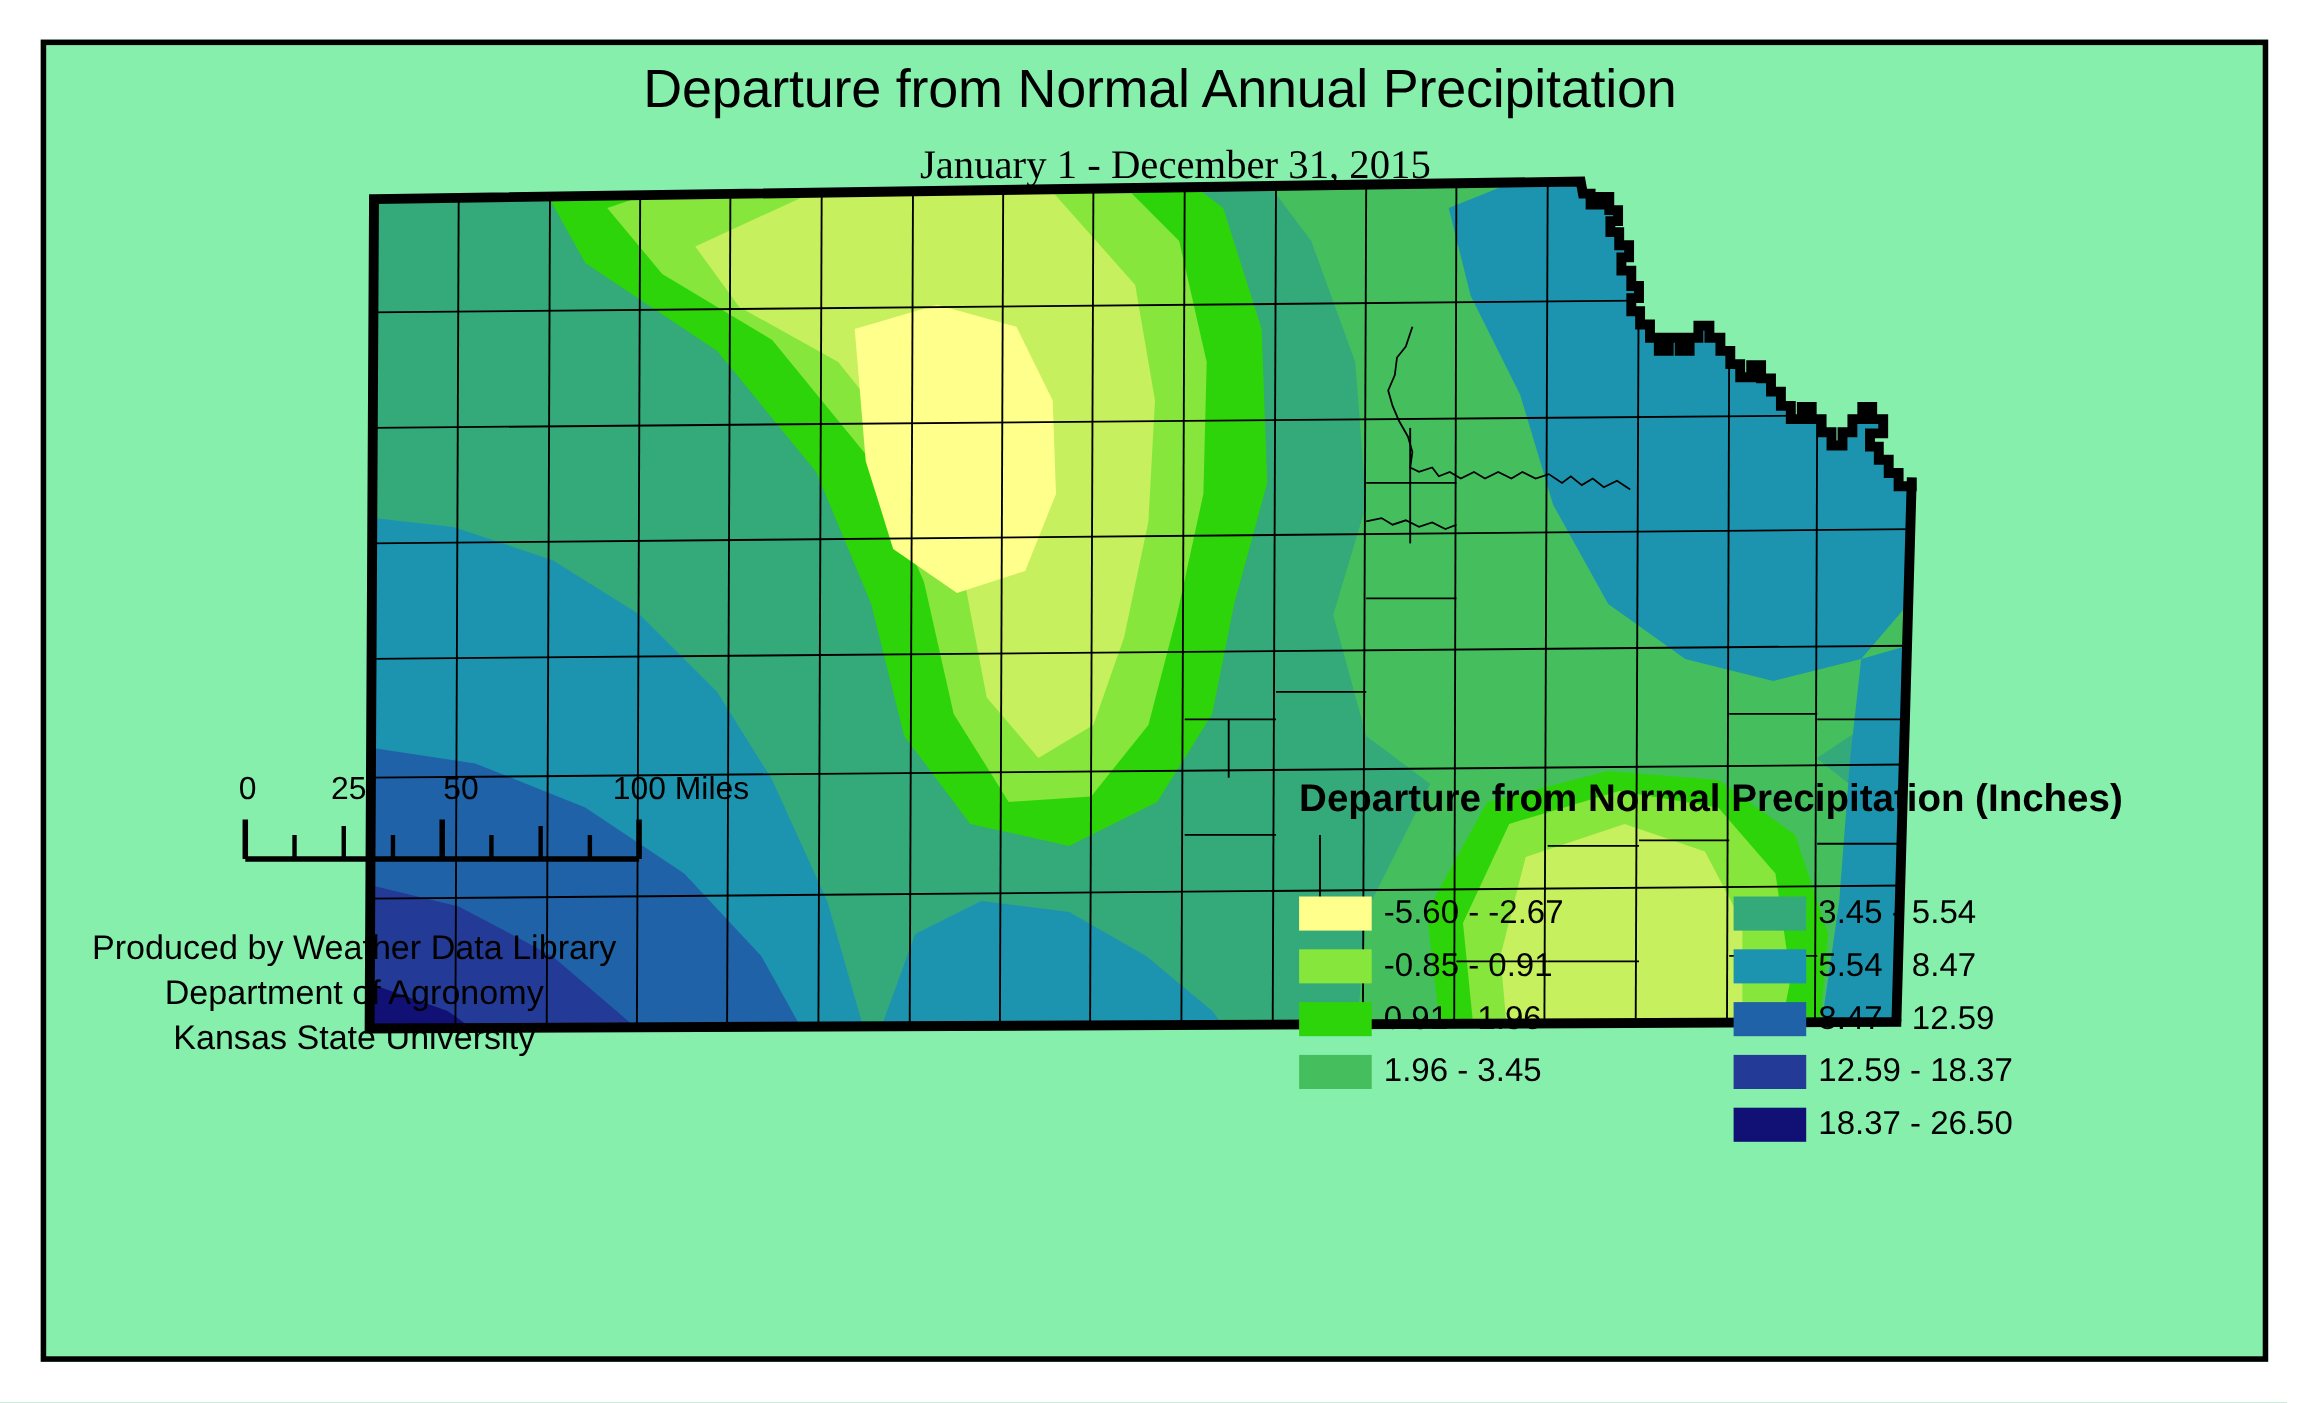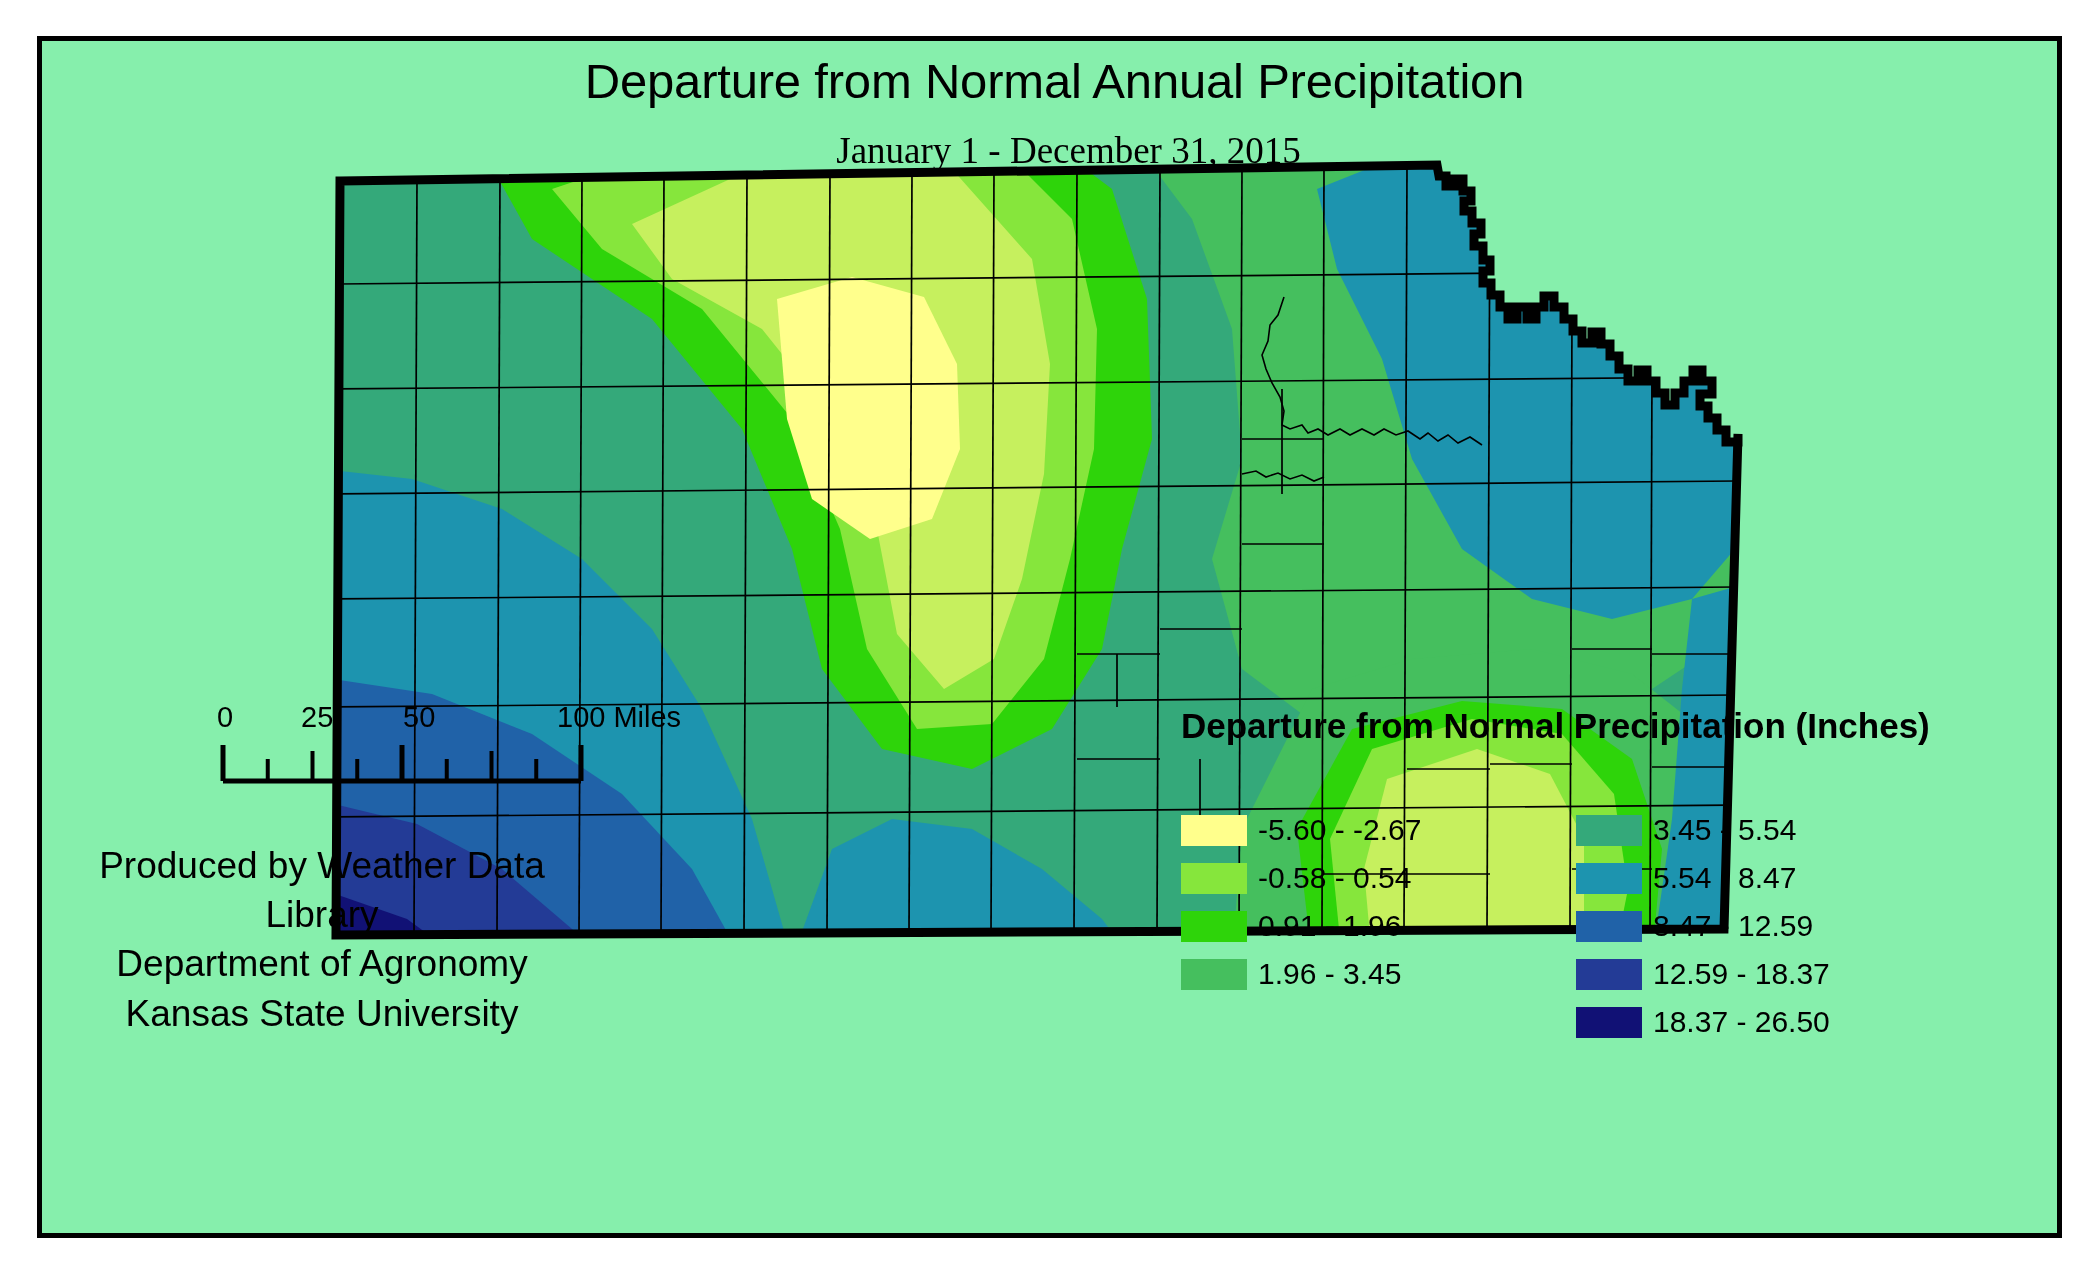--- a/index.html
+++ b/index.html
@@ -9,21 +9,21 @@
          font-family:"Liberation Sans Narrow","Liberation Sans",sans-serif;
          font-size:49px;font-weight:400;color:#000;letter-spacing:-0.2px;white-space:nowrap;}
   #subtitle{position:absolute;left:0;width:2025px;top:88px;text-align:center;
          font-family:Liberation Serif, serif;font-size:37px;color:#000;white-space:nowrap;padding-left:14px;}
   #mapwrap{position:absolute;left:190px;top:88px;width:1660px;height:830px;}
   #mapwrap svg{display:block;}
   #scalebar{position:absolute;left:175px;top:660px;width:600px;height:90px;}
   #scalelabels{position:absolute;left:0;top:0;width:600px;height:34px;}
   #scalelabels span{position:absolute;font-size:29px;color:#000;font-family:"Liberation Sans",sans-serif;white-space:nowrap;}
   #credit{position:absolute;left:0;top:800px;width:560px;text-align:center;
-          font-size:37px;line-height:1.33;color:#000;font-family:"Liberation Sans",sans-serif;}
+          font-size:31px;line-height:1.33;color:#000;font-family:"Liberation Sans",sans-serif;}
   #legend{position:absolute;left:1139px;top:665px;width:800px;}
   #legend-title{font-family:"Liberation Sans Narrow","Liberation Sans",sans-serif;
                 font-size:35px;font-weight:bold;color:#000;white-space:nowrap;letter-spacing:0px;}
   #legend-cols{display:flex;margin-top:60px;}
   .legend-col{display:flex;flex-direction:column;}
   .legend-col:first-child{width:395px;}
   .legend-row{display:flex;align-items:center;height:48px;}
   .swatch{width:66px;height:31px;flex:0 0 auto;}
   .legend-label{margin-left:11px;font-size:30px;color:#000;white-space:nowrap;font-family:"Liberation Sans",sans-serif;}
 </style>
@@ -208,21 +208,21 @@
     <div id="legend-title">Departure from Normal Precipitation (Inches)</div>
     <div id="legend-cols">
 
       <div class="legend-col">
         <div class="legend-row">
           <span class="swatch" style="background-color: rgb(255, 255, 140);"></span>
           <span class="legend-label">-5.60 - -2.67</span>
         </div>
         <div class="legend-row">
           <span class="swatch" style="background-color: rgb(134, 230, 60);"></span>
-          <span class="legend-label">-0.58 - 0.54</span>
+          <span class="legend-label">-0.85 - 0.91</span>
         </div>
         <div class="legend-row">
           <span class="swatch" style="background-color: rgb(46, 212, 10);"></span>
           <span class="legend-label">0.91 - 1.96</span>
         </div>
         <div class="legend-row">
           <span class="swatch" style="background-color: rgb(69, 191, 94);"></span>
           <span class="legend-label">1.96 - 3.45</span>
         </div>
       </div>

